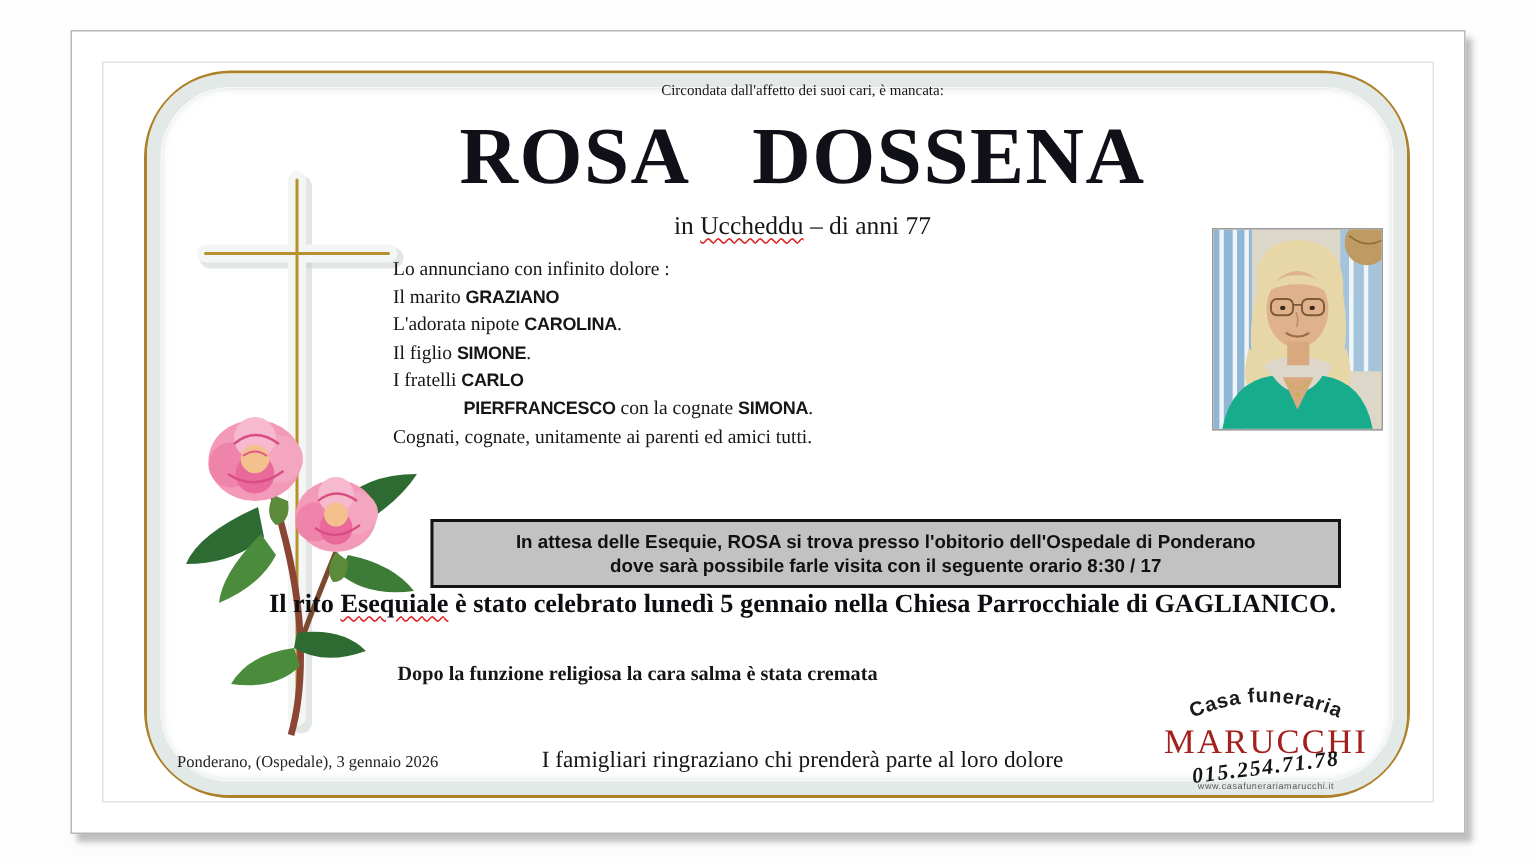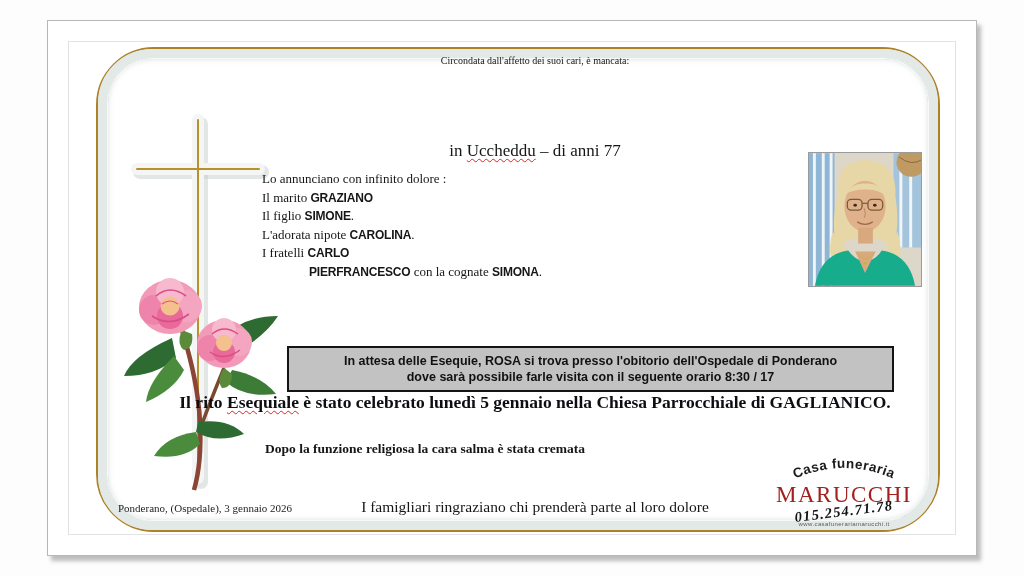--- a/index.html
+++ b/index.html
@@ -64,42 +64,44 @@
   <div class="card">
     <div class="inner-mat"></div>
     <div class="gold-frame">
       <div class="silver-band"></div>
     </div>
   </div>
 
   <div class="content">
 
     <div class="abs centered intro">Circondata dall'affetto dei suoi cari, è mancata:</div>
+    <div class="abs centered deceased">ROSA DOSSENA</div>
     <div class="abs centered subtitle"><span>in </span><span class="wavy">Uccheddu</span><span> – di anni 77</span></div>
 
     <div class="abs cross-wrap">
       <svg width="220" height="380" viewBox="0 0 220 380">
         <g stroke-linecap="round">
           <line x1="111" y1="14" x2="111" y2="372" stroke="#c6d0cc" stroke-width="14" opacity="0.5"></line>
           <line x1="50" y1="62" x2="172" y2="62" stroke="#c6d0cc" stroke-width="14" opacity="0.5"></line>
           <line x1="108" y1="10" x2="108" y2="368" stroke="#f3f6f4" stroke-width="12"></line>
           <line x1="47" y1="59" x2="169" y2="59" stroke="#f3f6f4" stroke-width="12"></line>
           <line x1="108" y1="10" x2="108" y2="368" stroke="#b8902c" stroke-width="2"></line>
           <line x1="47" y1="59" x2="169" y2="59" stroke="#b8902c" stroke-width="2"></line>
         </g>
       </svg>
     </div>
 
     <div class="abs ann">
       <div><span>Lo annunciano con infinito dolore :</span></div>
       <div><span>Il marito </span><span class="bname">GRAZIANO</span></div>
+      <div><span>L'adorata nipote </span><span class="bname">CAROLINA</span><span>.</span></div>
       <div><span>Il figlio </span><span class="bname">SIMONE</span><span>.</span></div>
-      <div><span>L'adorata nipote </span><span class="bname">CAROLINA</span><span>.</span></div>
       <div><span>I fratelli </span><span class="bname">CARLO</span></div>
       <div class="indent"><span class="bname">PIERFRANCESCO</span><span> con la cognate </span><span class="bname">SIMONA</span><span>.</span></div>
+      <div><span>Cognati, cognate, unitamente ai parenti ed amici tutti.</span></div>
     </div>
 
     <div class="abs photo-wrap">
       <svg width="112" height="133" viewBox="0 0 114 135">
         <rect width="114" height="135" fill="#ddd7ca"></rect>
         <rect x="0" y="0" width="26" height="135" fill="#8fb6d4"></rect>
         <rect x="4" y="0" width="3" height="135" fill="#eef4f8"></rect>
         <rect x="13" y="0" width="3" height="135" fill="#eef4f8"></rect>
         <rect x="21" y="0" width="3" height="135" fill="#eef4f8"></rect>
         <rect x="86" y="0" width="28" height="96" fill="#a4c4dc"></rect>

